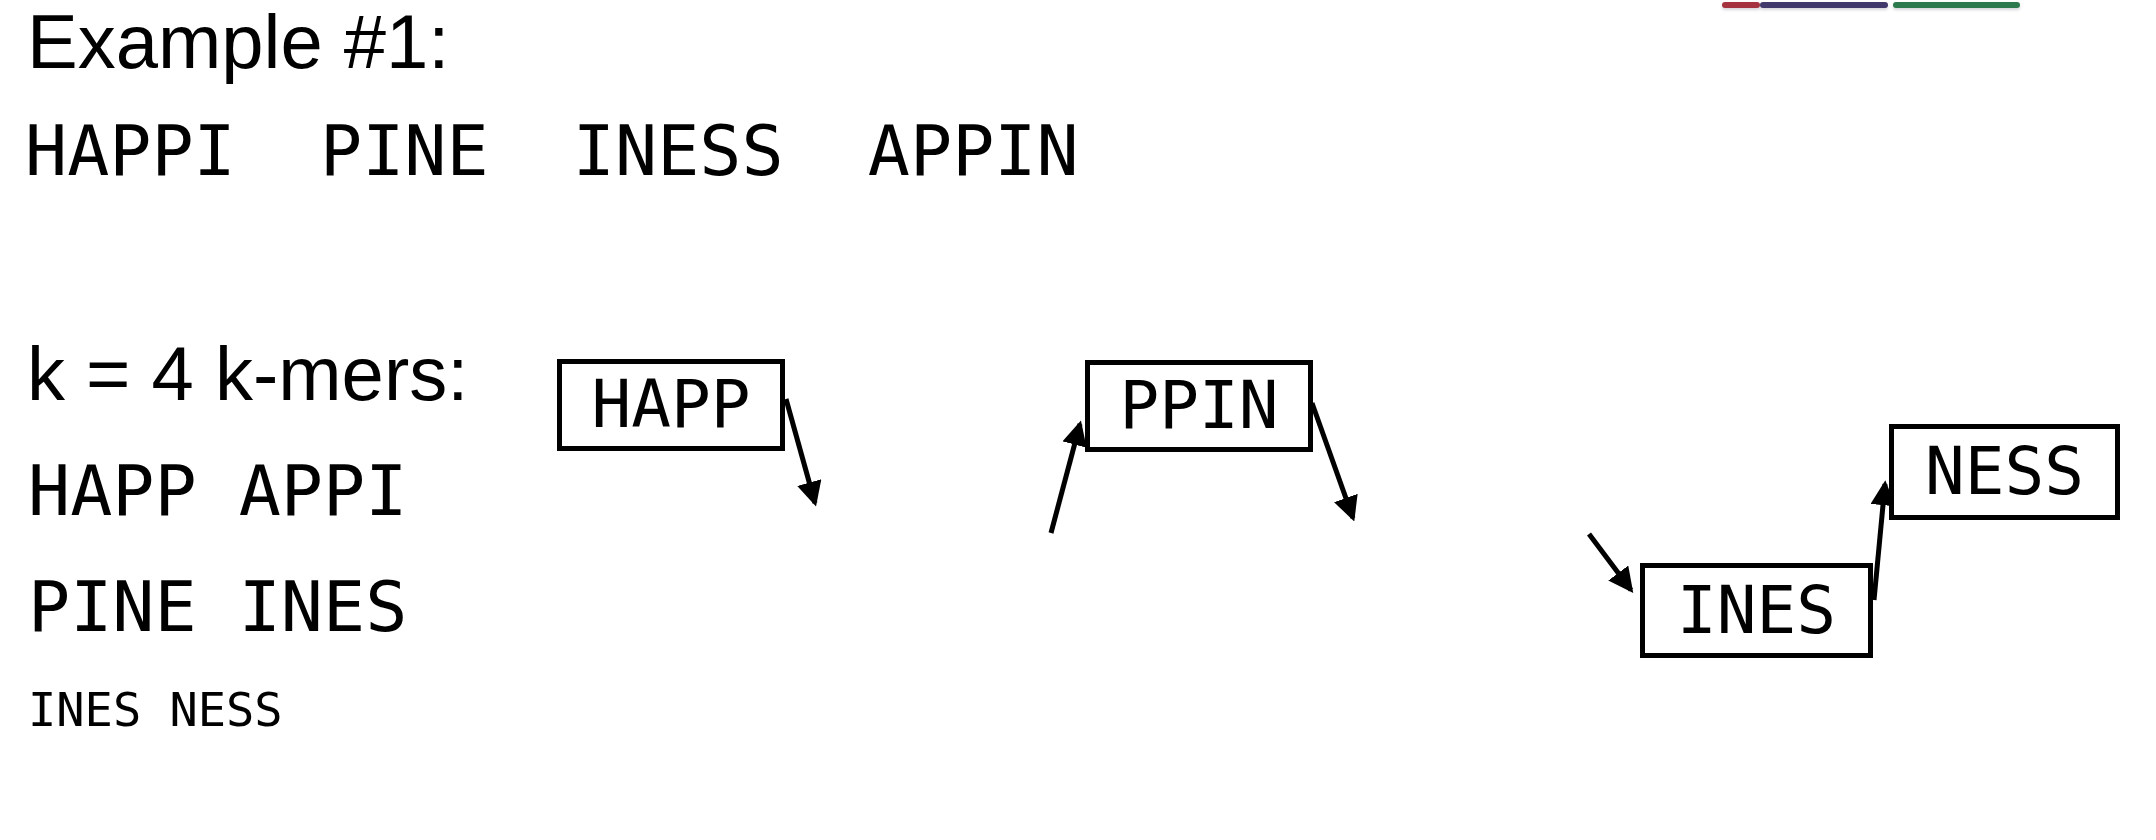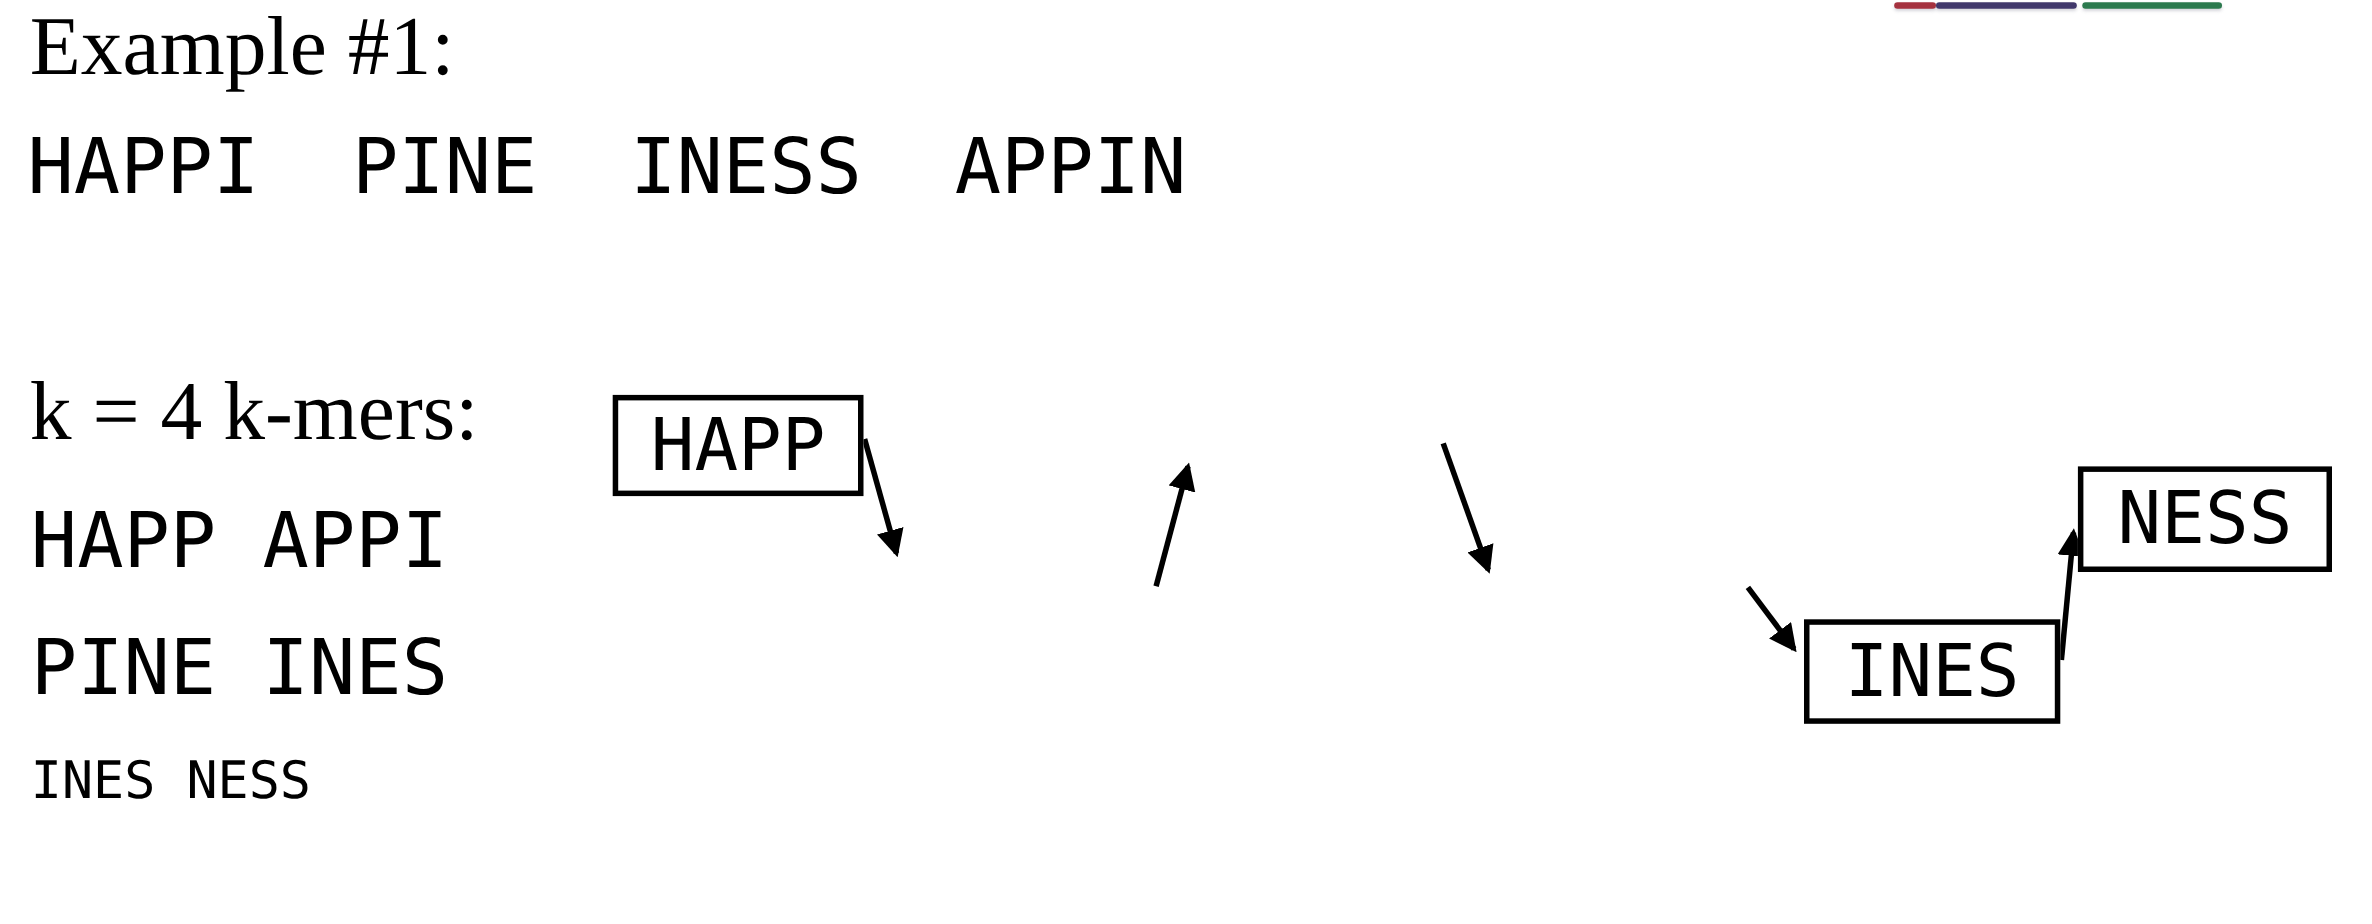--- a/index.html
+++ b/index.html
@@ -8,21 +8,21 @@
     width: 2156px;
     height: 840px;
     background: #ffffff;
     overflow: hidden;
     color: #000000;
   }
 
   
   .sans {
     position: absolute;
-    font-family: Liberation Serif, serif;
+    font-family: Liberation Sans, sans-serif;
     color: #000;
     line-height: 1;
     white-space: pre;
   }
   .mono {
     position: absolute;
     font-family: "DejaVu Sans Mono", monospace;
     color: #000;
     line-height: 1;
     white-space: pre;
@@ -103,20 +103,23 @@
     <line x1="786" y1="399" x2="815" y2="503" marker-end="url(#arrowhead)"></line>
     <line x1="1051" y1="533" x2="1080" y2="424" marker-end="url(#arrowhead)"></line>
     <line x1="1312" y1="403" x2="1353" y2="518" marker-end="url(#arrowhead)"></line>
     <line x1="1589" y1="534" x2="1631" y2="590" marker-end="url(#arrowhead)"></line>
     <line x1="1874" y1="600" x2="1885" y2="484" marker-end="url(#arrowhead)"></line>
   </svg>
 
   <div class="node node-happ">
     <span>HAPP</span>
   </div>
+  <div class="node node-ppin">
+    <span>PPIN</span>
+  </div>
   <div class="node node-ines">
     <span>INES</span>
   </div>
   <div class="node node-ness">
     <span>NESS</span>
   </div>
 
 </div>
 
 </body></html>

